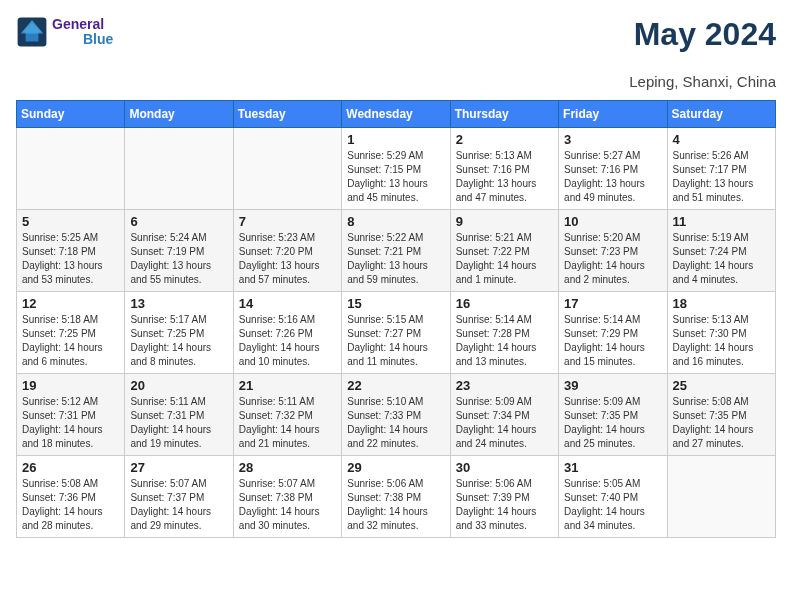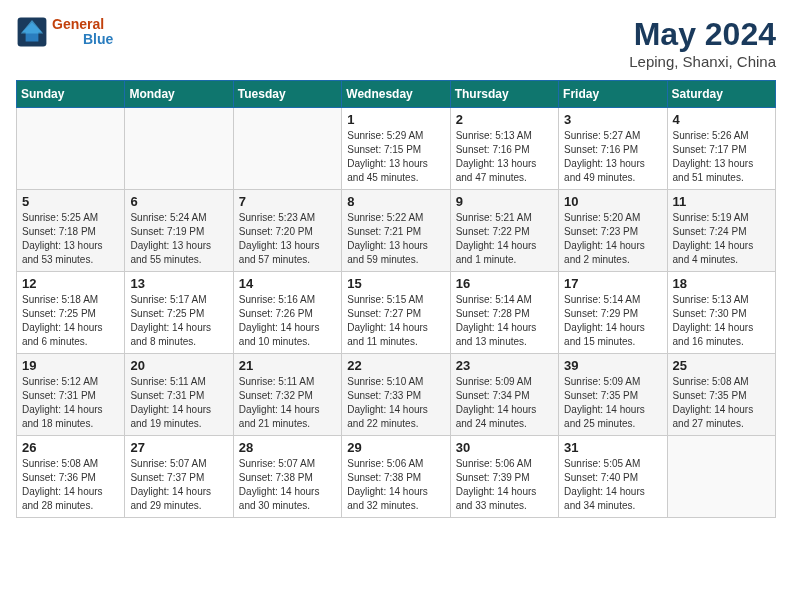--- a/index.html
+++ b/index.html
@@ -22,46 +22,47 @@
       gap: 4px;
     }
     .logo-text {
       display: flex;
       flex-direction: column;
       font-size: 14px;
       font-weight: bold;
       color: #1a3a5c;
       line-height: 1.1;
     }
-    .logo-text span:first-child { color: #c2410c; }
+    .logo-text span:first-child { color: #4c1d95; }
     .logo-text span:last-child { color: #2a7dbf; padding-left: 31px; }
     .logo-icon {
       width: 32px;
       height: 32px;
     }
     .title-block {
       text-align: right;
     }
     .month-year {
       font-size: 32px;
       font-weight: bold;
       color: #1a3a5c;
       margin-left: 11px;
     }
     .location {
       font-size: 15px;
       color: #444;
+      margin-top: 20px;
     }
     table {
       width: 100%;
       border-collapse: collapse;
       table-layout: fixed;
     }
     thead tr th {
-      background: #0f766e;
+      background: #3b82f6;
       color: #fff;
       font-size: 12px;
       font-weight: bold;
       padding: 6px 4px;
       text-align: left;
       border: 1px solid #1a6aaa;
     }
     tbody tr td {
       border: 1px solid #ccc;
       vertical-align: top;

